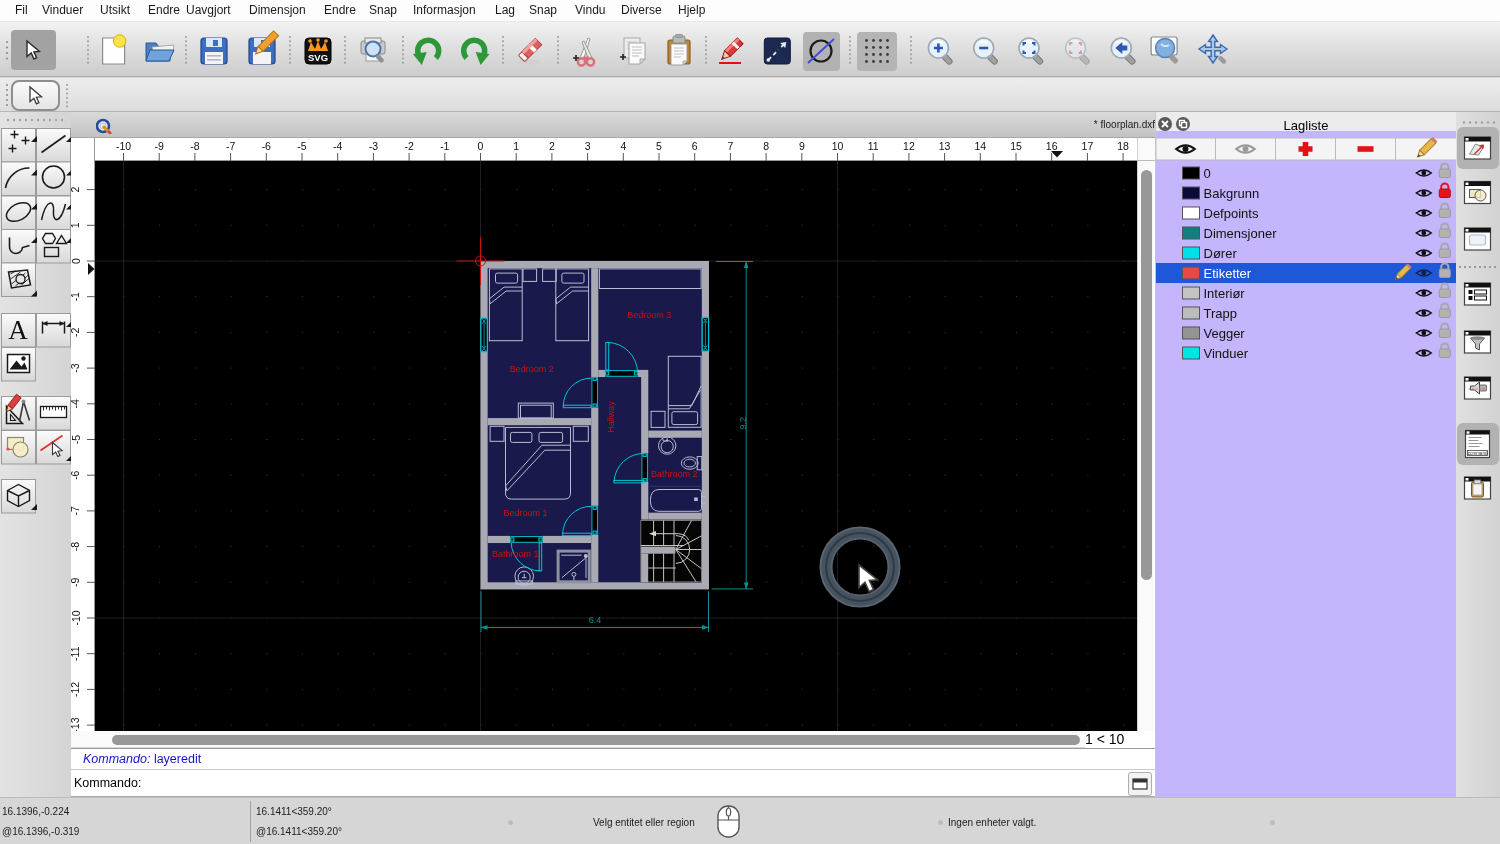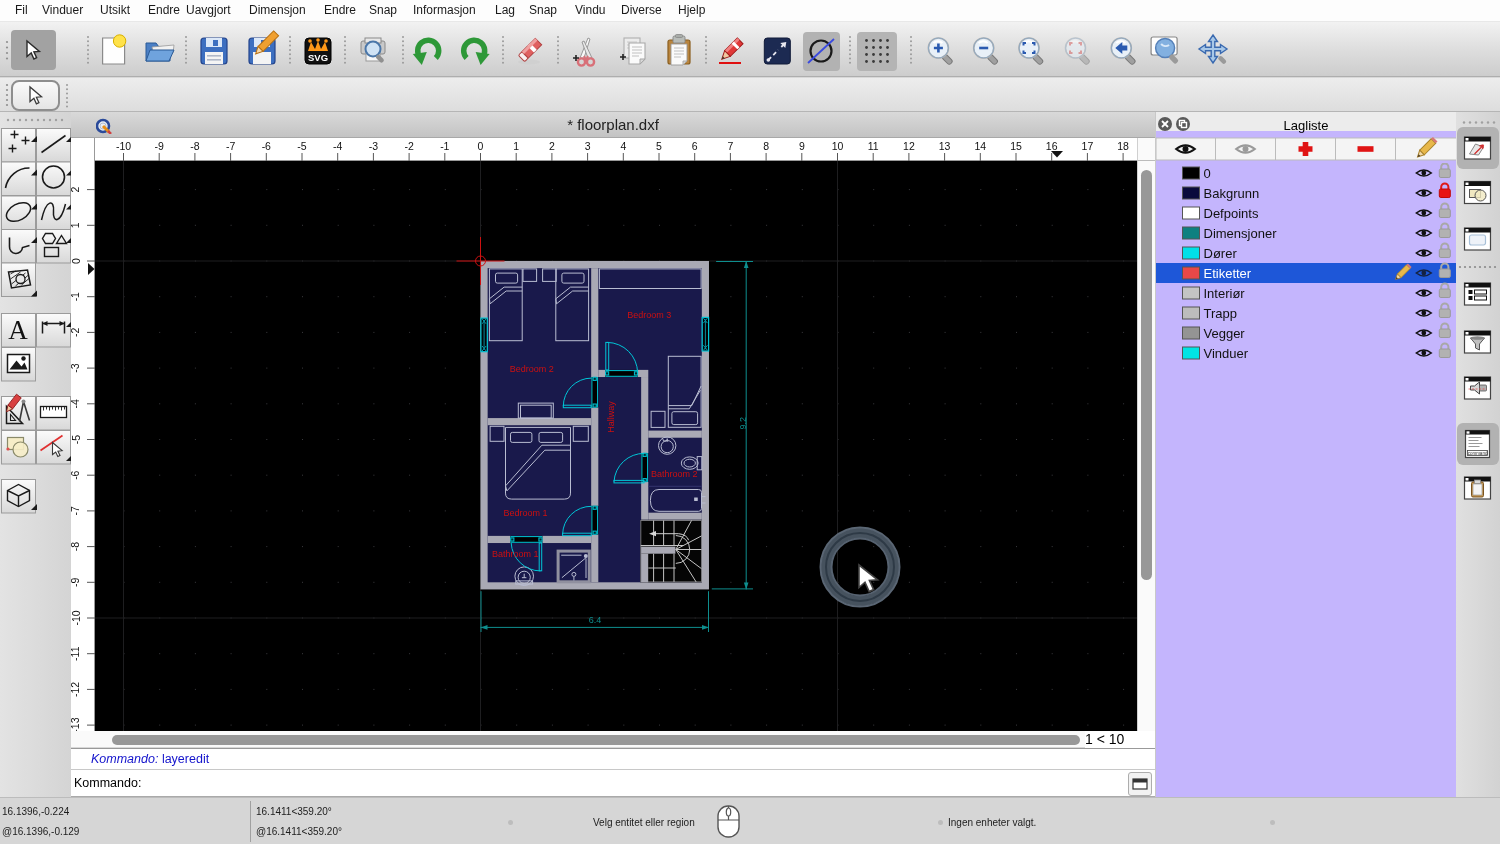--- a/index.html
+++ b/index.html
@@ -8,21 +8,21 @@
 .abs{position:absolute}
 #menubar{left:0;top:0;width:1500px;height:22px;background:#fdfdfd;border-bottom:1px solid #e8e8e8}
 #menubar span{position:absolute;top:3px;font-size:12px;color:#1a1a1a}
 #toolbar1{left:0;top:22px;width:1500px;height:55px;
 background:linear-gradient(#f2f2f2,#dcdcdc 55%,#cdcdcd);border-bottom:1px solid #aeaeae}
 #toolbar2{left:0;top:78px;width:1500px;height:34px;
 background:linear-gradient(#ededed,#dddddd);border-bottom:1px solid #b5b5b5}
 #leftdock{left:0;top:112px;width:71px;height:685px;background:linear-gradient(90deg,#e3e3e3,#d4d4d4)}
 #mditit{left:71px;top:112px;width:1084px;height:26px;
 background:linear-gradient(#d9d9d9,#c3c3c3);border-bottom:1px solid #a8a8a8;
-font-size:15px;color:#222;text-align:center;line-height:26px}
+font-size:10px;color:#222;text-align:right;line-height:26px}
 #hruler{left:95px;top:138px;width:1042px;height:23px;background:#ffffff;border-bottom:1px solid #999}
 #vruler{left:71px;top:138px;width:24px;height:609px;background:#ffffff;border-right:1px solid #999}
 #canvas{left:95px;top:161px;width:1042px;height:570px;background:#000}
 #vscroll{left:1137px;top:161px;width:18px;height:570px;background:#fafafa;border-left:1px solid #d0d0d0}
 #hscroll{left:71px;top:731px;width:1066px;height:16px;background:#fafafa}
 #zoomlbl{left:1085px;top:731px;width:70px;height:17px;background:#fff;font-size:14px;text-align:left;padding-right:3px;line-height:16px;color:#000}
 #cmdw{left:71px;top:748px;width:1084px;height:49px;background:#fff;border-top:1px solid #999;border-bottom:1px solid #aaa}
 #rightpanel{left:1155px;top:112px;width:322px;height:685px;background:#c4b5fd;border-left:1px solid #c8c8c8}
 #rightstrip{left:1456px;top:112px;width:44px;height:685px;background:linear-gradient(90deg,#e0e0e0,#d2d2d2)}
 #statusbar{left:0;top:797px;width:1500px;height:47px;background:#d6d6d6;border-top:1px solid #bcbcbc}
@@ -743,21 +743,21 @@
 <div class="abs" style="left:1137px;top:138px;width:18px;height:23px;background:#fafafa;border-left:1px solid #d0d0d0;border-bottom:1px solid #bbb"></div>
 <div id="vscroll" class="abs">
 <div style="position:absolute;left:3px;top:9px;width:11px;height:410px;background:#989898;border-radius:6px"></div>
 </div>
 <div id="hscroll" class="abs">
 <div style="position:absolute;left:41px;top:4px;width:968px;height:10px;background:#989898;border-radius:5px"></div>
 </div>
 <div id="zoomlbl" class="abs">1 &lt; 10&nbsp;</div>
 <div id="cmdw" class="abs">
 <div style="position:absolute;left:0;top:0;width:1084px;height:21px;border-bottom:1px solid #c8c8c8">
-<span style="position:absolute;left:20px;top:3px;font-size:12.5px;color:#1414cc"><i>Kommando:</i> layeredit</span>
+<span style="position:absolute;left:12px;top:3px;font-size:12.5px;color:#1414cc"><i>Kommando:</i> layeredit</span>
 </div>
 <div style="position:absolute;left:0;top:22px;width:1084px;height:27px">
 <span style="position:absolute;left:3px;top:5px;font-size:12.5px;color:#000">Kommando:</span>
 <div style="position:absolute;right:3px;top:1px;width:24px;height:24px;background:#f2f2f2;border:1px solid #adadad;border-radius:3px">
 <svg width="22" height="22">
           <rect x="4" y="6" width="14" height="10" fill="#fff" stroke="#333" stroke-width="1.2"></rect>
           <rect x="4" y="6" width="14" height="3.5" fill="#333"></rect>
         </svg>
 </div>
 </div>
@@ -933,21 +933,21 @@
 <g transform="translate(21.5,376)">
         <use href="#winf"></use>
 <rect x="-6" y="-6" width="12" height="15" rx="1.5" fill="#c89850" stroke="#7a5420" stroke-width="1"></rect>
 <rect x="-3" y="-8" width="6" height="3.5" fill="#d8d8d8" stroke="#888" stroke-width="0.8"></rect>
 <rect x="-4.5" y="-4" width="9" height="11" fill="#f4f4f4" stroke="#999" stroke-width="0.7"></rect>
 </g>
 </svg>
 </div>
 <div id="statusbar" class="abs">
 <span class="sbtxt" style="left:2px;top:8px">16.1396,-0.224</span>
-<span class="sbtxt" style="left:2px;top:28px">@16.1396,-0.129</span>
+<span class="sbtxt" style="left:2px;top:28px">@16.1396,-0.319</span>
 <span class="sbtxt" style="left:256px;top:8px">16.1411&lt;359.20°</span>
 <span class="sbtxt" style="left:256px;top:28px">@16.1411&lt;359.20°</span>
 <span class="sbtxt" style="left:593px;top:19px">Velg entitet eller region</span>
 <span class="sbtxt" style="left:948px;top:19px">Ingen enheter valgt.</span>
 <svg width="30" height="36" style="position:absolute;left:714px;top:6px">
 <rect x="4" y="2" width="21" height="31" rx="10" fill="#fff" stroke="#555" stroke-width="1.4"></rect>
 <path d="M14.5,2 V16 M4,16 H25" stroke="#555" stroke-width="1.2"></path>
 <ellipse cx="14.5" cy="8" rx="2.2" ry="4" fill="#fff" stroke="#555" stroke-width="1.2"></ellipse>
 </svg>
 <div style="position:absolute;left:250px;top:3px;width:1px;height:41px;background:#a0a0a0"></div>

